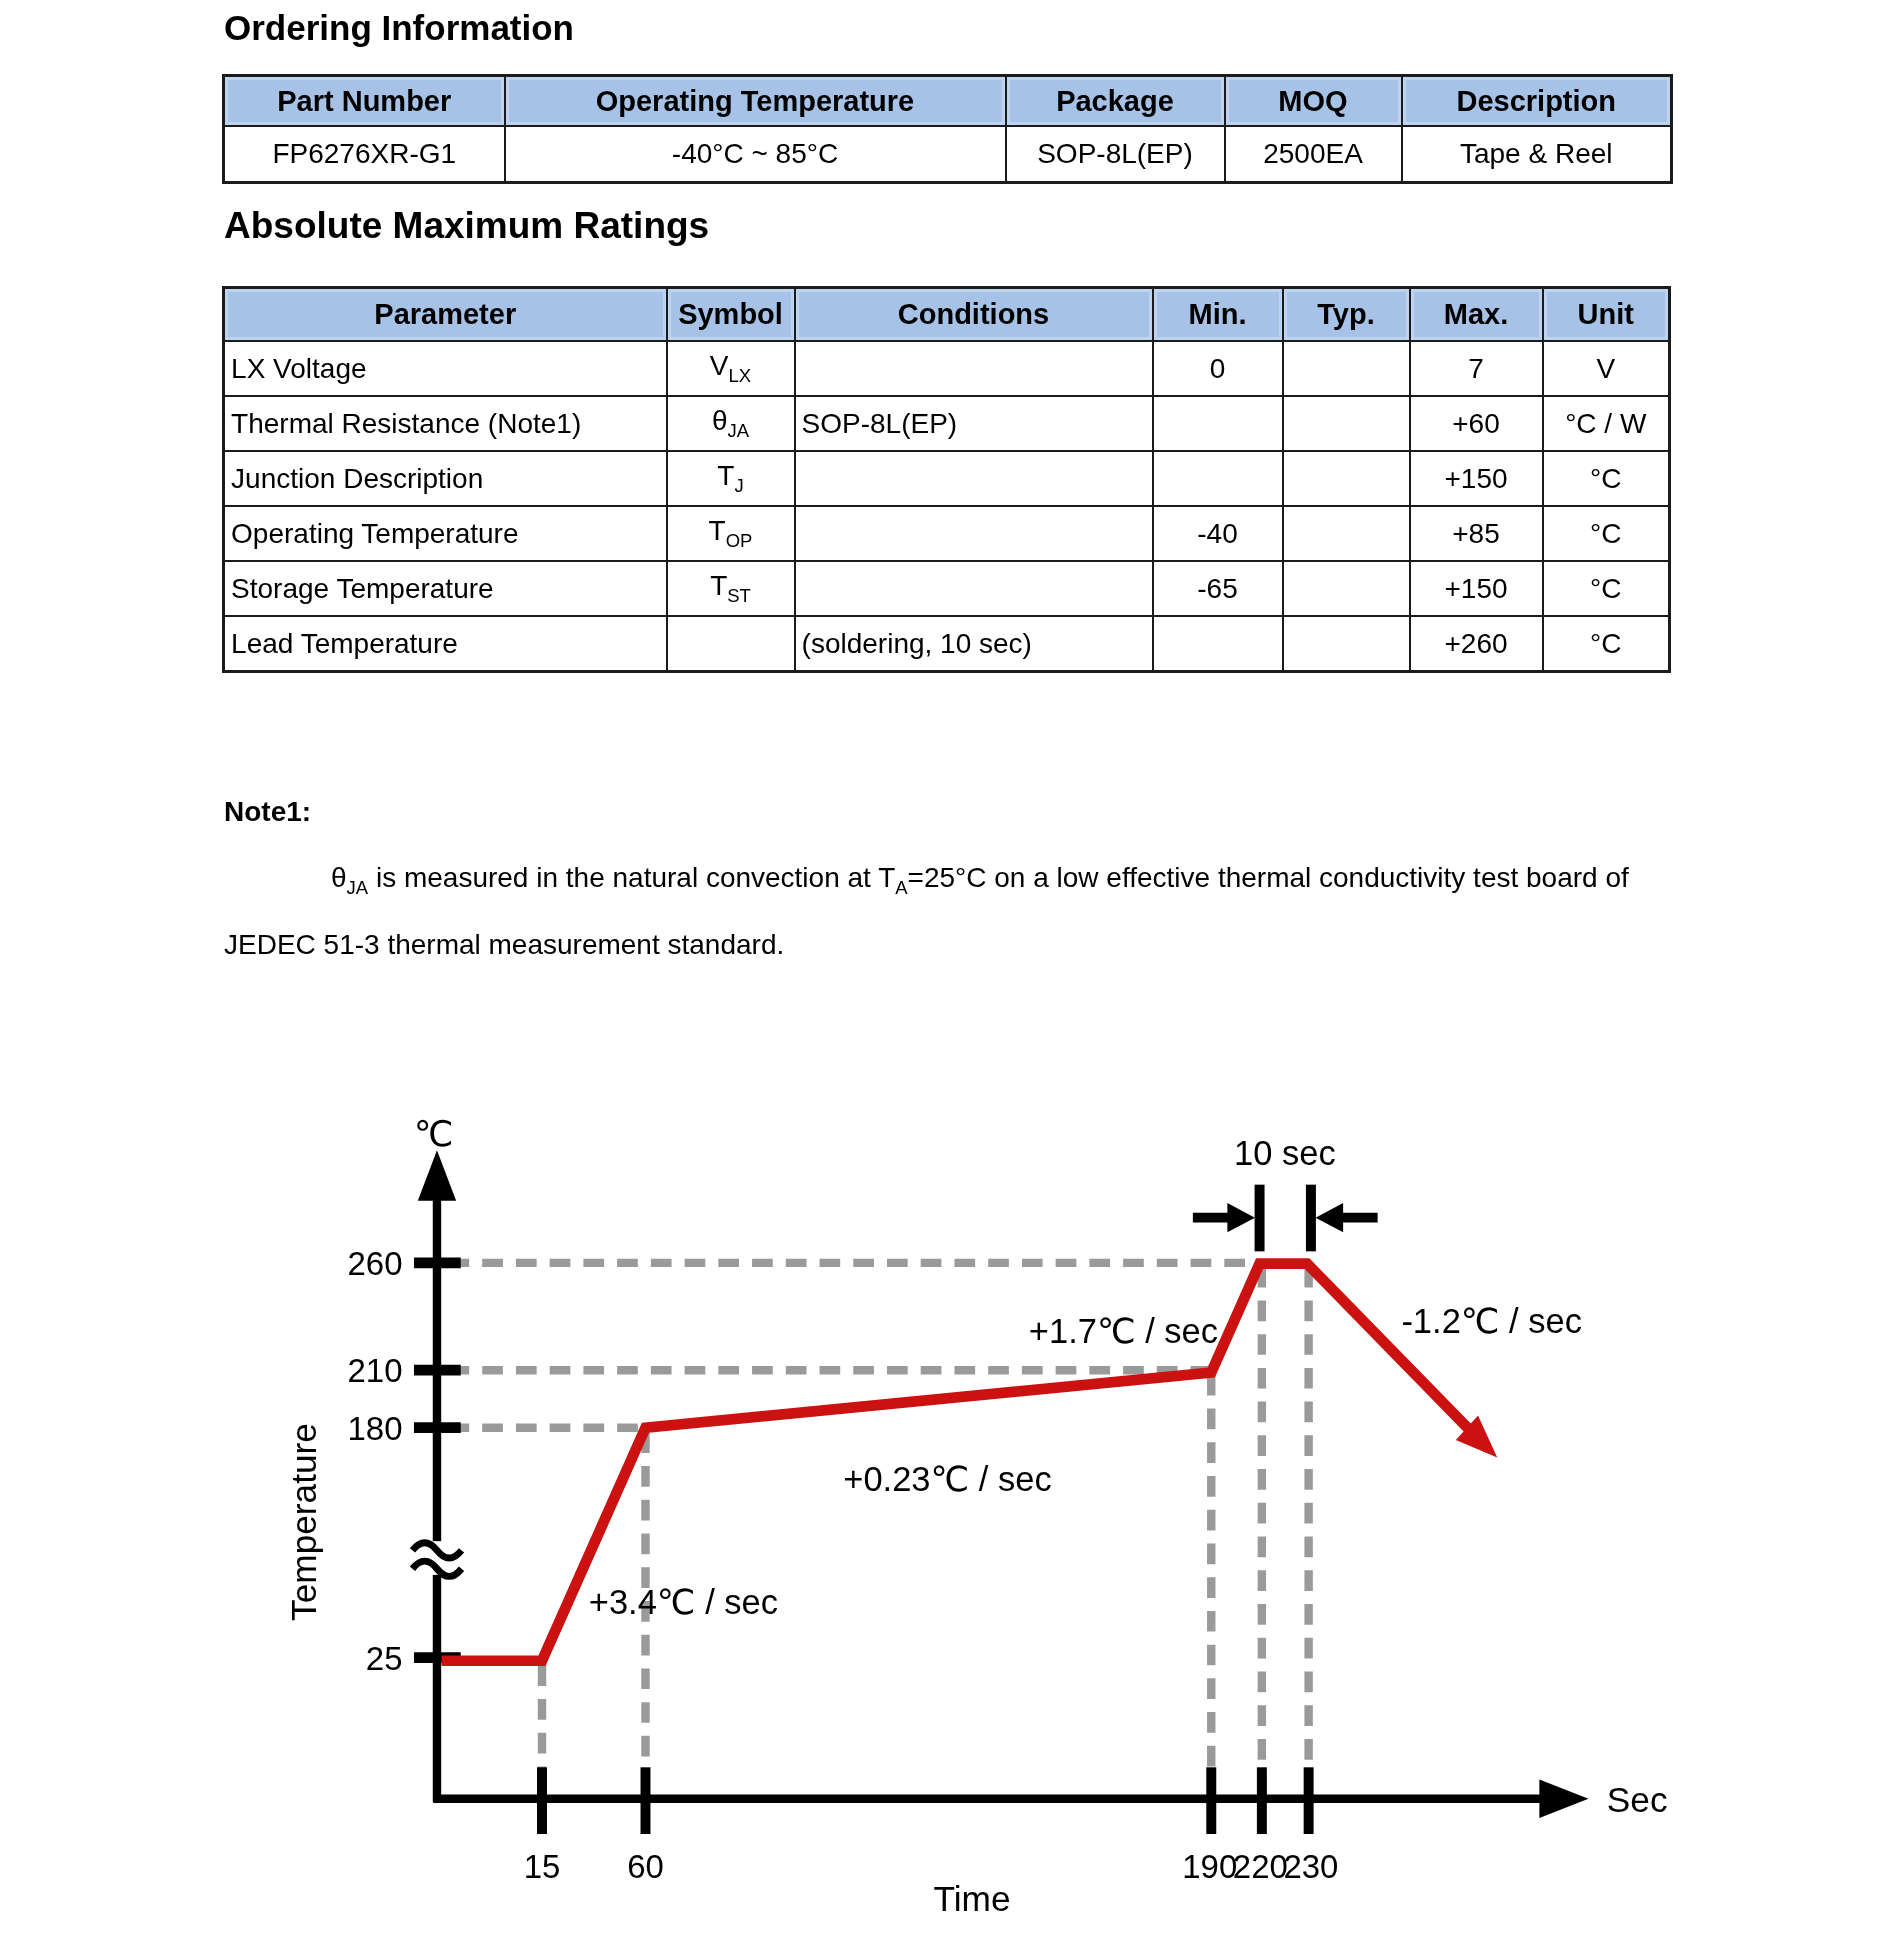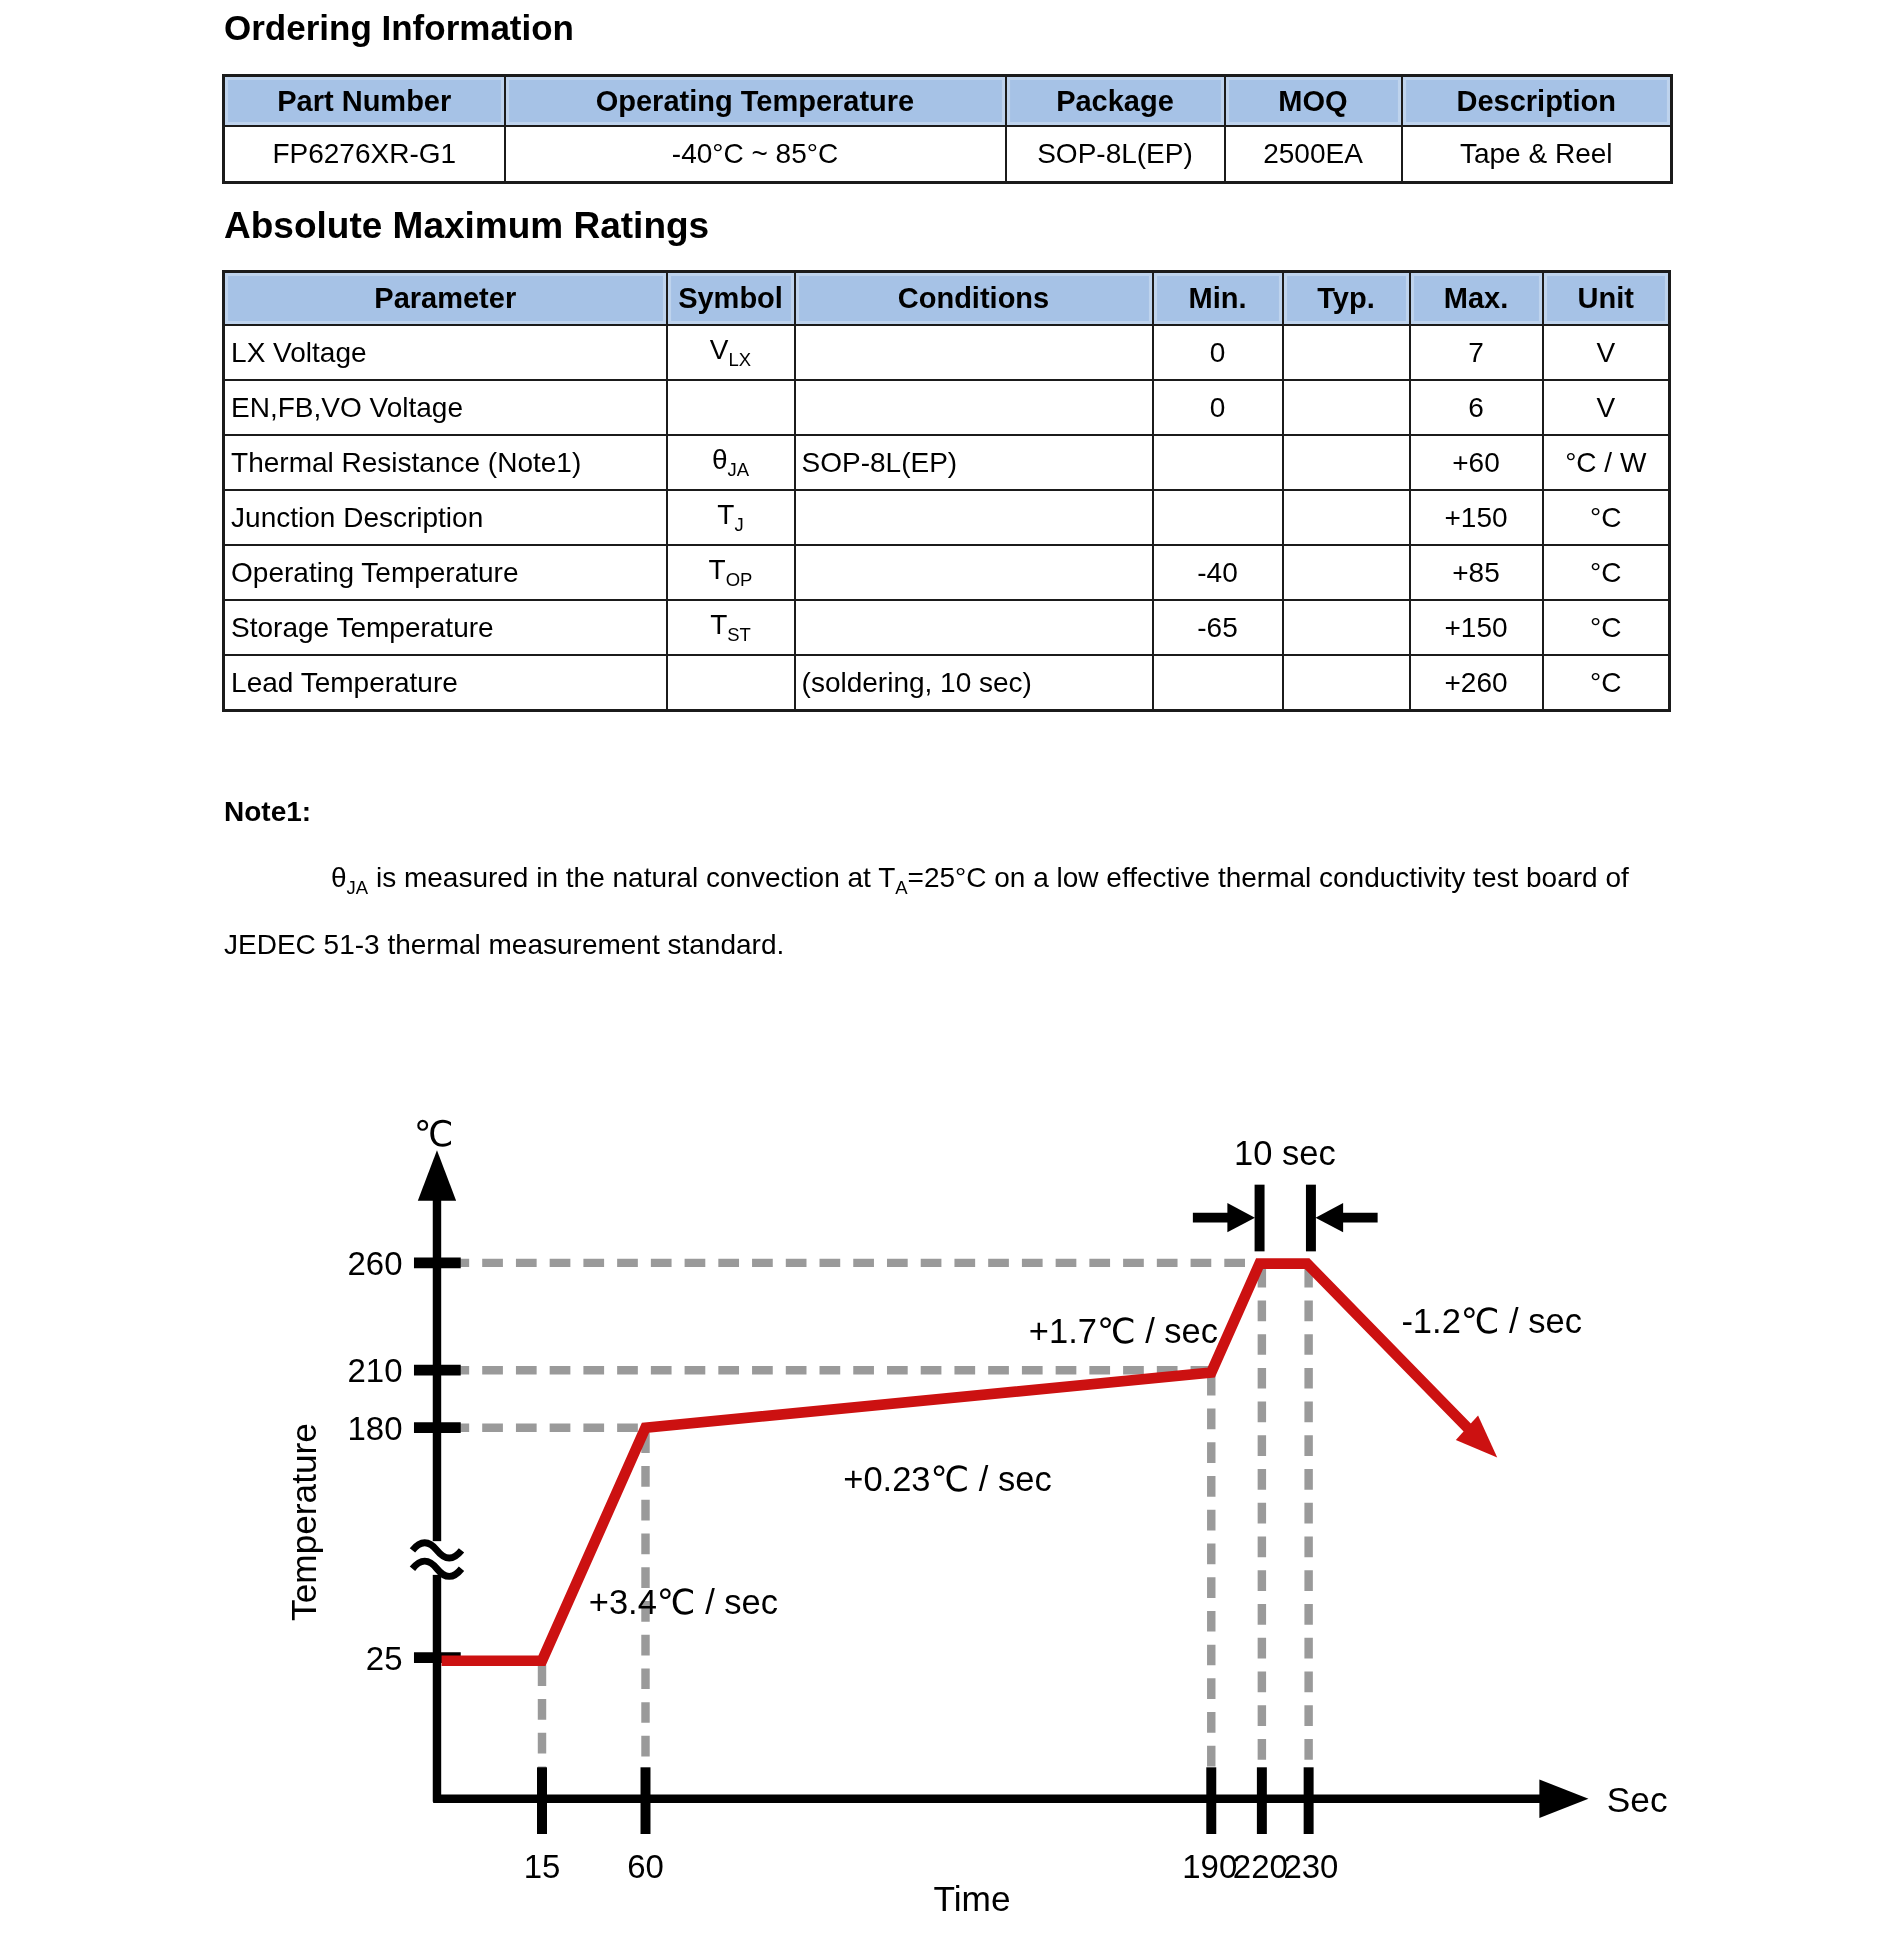--- a/index.html
+++ b/index.html
@@ -21,21 +21,21 @@
   th{
     background:#a6c2e6;
     box-shadow:inset 0 0 0 3.1px rgba(255,255,255,0.28);
     font-weight:bold;font-size:29px;
     text-align:center;vertical-align:middle;
   }
   td{font-size:28px;text-align:center;vertical-align:middle;background:#fff;}
   #ordering-table{left:222px;top:74px;width:1448px;padding-left:17px;}
   #ordering-table th{height:46px;}
   #ordering-table td{height:52px;}
-  #amr-table{left:222px;top:270px;width:1446px;}
+  #amr-table{left:222px;top:286px;width:1446px;}
   #amr-table th{height:49px;}
   #amr-table td{height:51px;}
   #amr-table td.left{text-align:left;padding-left:6.1px;}
   sub{font-size:66%;}
   #note-heading{
     position:absolute;left:224px;top:796px;
     font-weight:bold;font-size:28px;
   }
   #note-paragraph{
     position:absolute;left:224px;top:849px;width:1457px;
@@ -106,29 +106,20 @@
         <tr>
           <td class="left">LX Voltage</td>
           <td><span>V</span><sub>LX</sub></td>
           <td class="left"></td>
           <td>0</td>
           <td></td>
           <td>7</td>
           <td>V</td>
         </tr>
         <tr>
-          <td class="left">EN,FB,VO Voltage</td>
-          <td><span></span><sub></sub></td>
-          <td class="left"></td>
-          <td>0</td>
-          <td></td>
-          <td>6</td>
-          <td>V</td>
-        </tr>
-        <tr>
           <td class="left">Thermal Resistance (Note1)</td>
           <td><span>θ</span><sub>JA</sub></td>
           <td class="left">SOP-8L(EP)</td>
           <td></td>
           <td></td>
           <td>+60</td>
           <td>°C / W</td>
         </tr>
         <tr>
           <td class="left">Junction Description</td>

